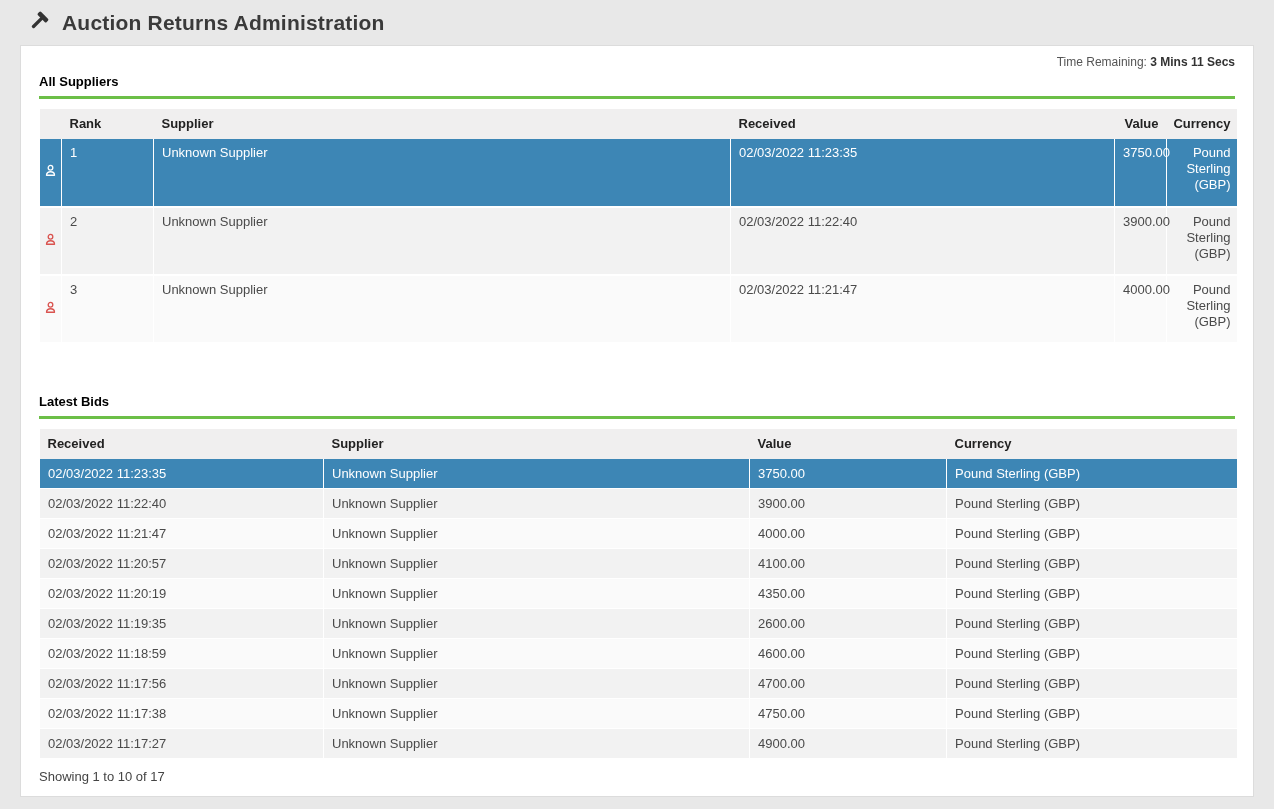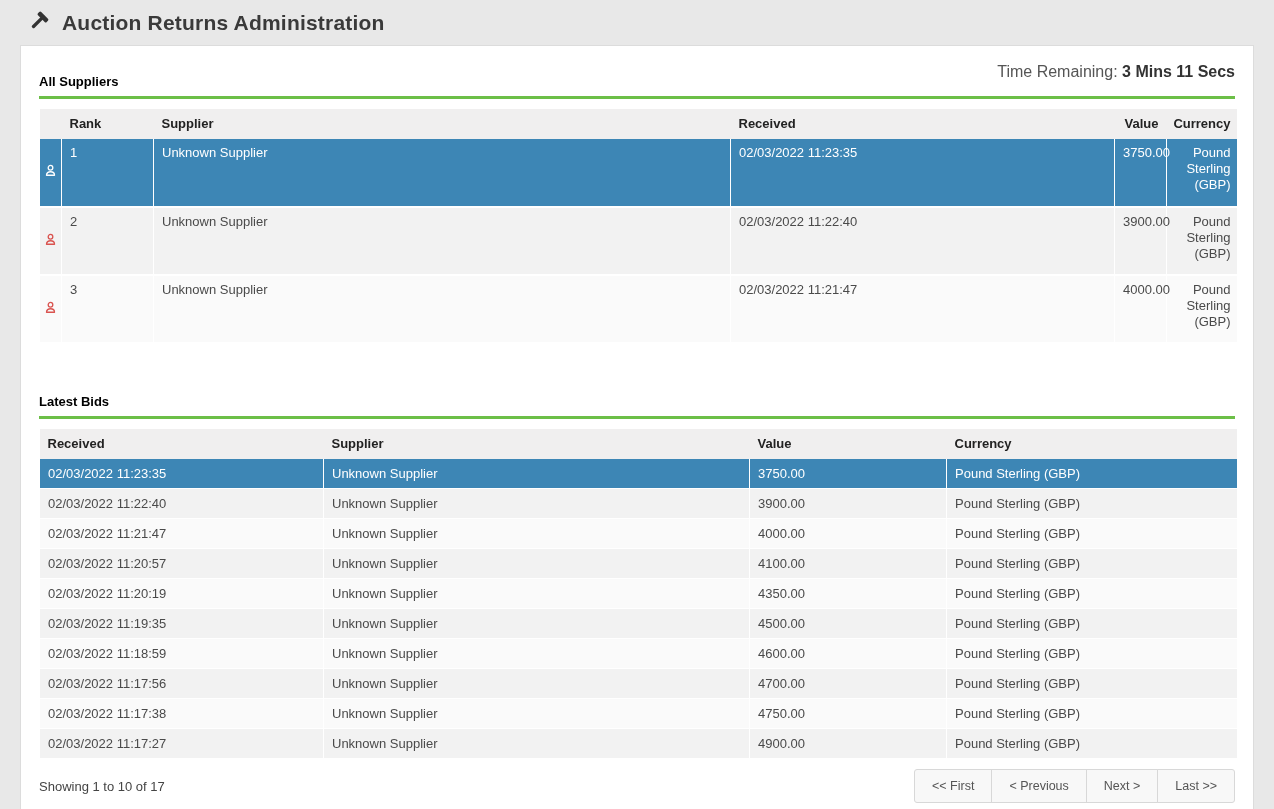--- a/index.html
+++ b/index.html
@@ -30,22 +30,22 @@
     min-height: 748px;
   }
   
   .section-head {
     position: relative;
     padding: 26px 0 6px;
     border-bottom: 3px solid #6cbf47;
   }
   .section-title { font-size: 13px; font-weight: bold; color: #000000; }
   .time-remaining {
-    position: absolute; top: 17px; right: 0;
-    font-size: 16px; color: #555;
+    position: absolute; top: 9px; right: 0;
+    font-size: 12px; color: #555;
   }
   .time-remaining b { color: #333; }
   
   table {
     width: 100%; border-collapse: collapse; table-layout: fixed;
     font-size: 13px; color: #4a4a4a; margin-top: 10px;
   }
   thead th {
     background: #f0efef; text-align: left;
     font-size: 13px; font-weight: bold; color: #222;
@@ -221,21 +221,21 @@
       </tr>
       <tr class="stripe-b">
         <td>02/03/2022 11:20:19</td>
         <td>Unknown Supplier</td>
         <td>4350.00</td>
         <td>Pound Sterling (GBP)</td>
       </tr>
       <tr class="stripe-a">
         <td>02/03/2022 11:19:35</td>
         <td>Unknown Supplier</td>
-        <td>4500.00</td>
+        <td>2600.00</td>
         <td>Pound Sterling (GBP)</td>
       </tr>
       <tr class="stripe-b">
         <td>02/03/2022 11:18:59</td>
         <td>Unknown Supplier</td>
         <td>4600.00</td>
         <td>Pound Sterling (GBP)</td>
       </tr>
       <tr class="stripe-a">
         <td>02/03/2022 11:17:56</td>
@@ -253,21 +253,15 @@
         <td>02/03/2022 11:17:27</td>
         <td>Unknown Supplier</td>
         <td>4900.00</td>
         <td>Pound Sterling (GBP)</td>
       </tr>
     </tbody>
   </table>
 
   <div class="pagination">
     <span class="page-summary">Showing 1 to 10 of 17</span>
-    <div class="btn-group">
-      <button class="pg-btn">&lt;&lt; First</button>
-      <button class="pg-btn">&lt; Previous</button>
-      <button class="pg-btn">Next &gt;</button>
-      <button class="pg-btn">Last &gt;&gt;</button>
-    </div>
   </div>
 
 </div>
 
 </body></html>

